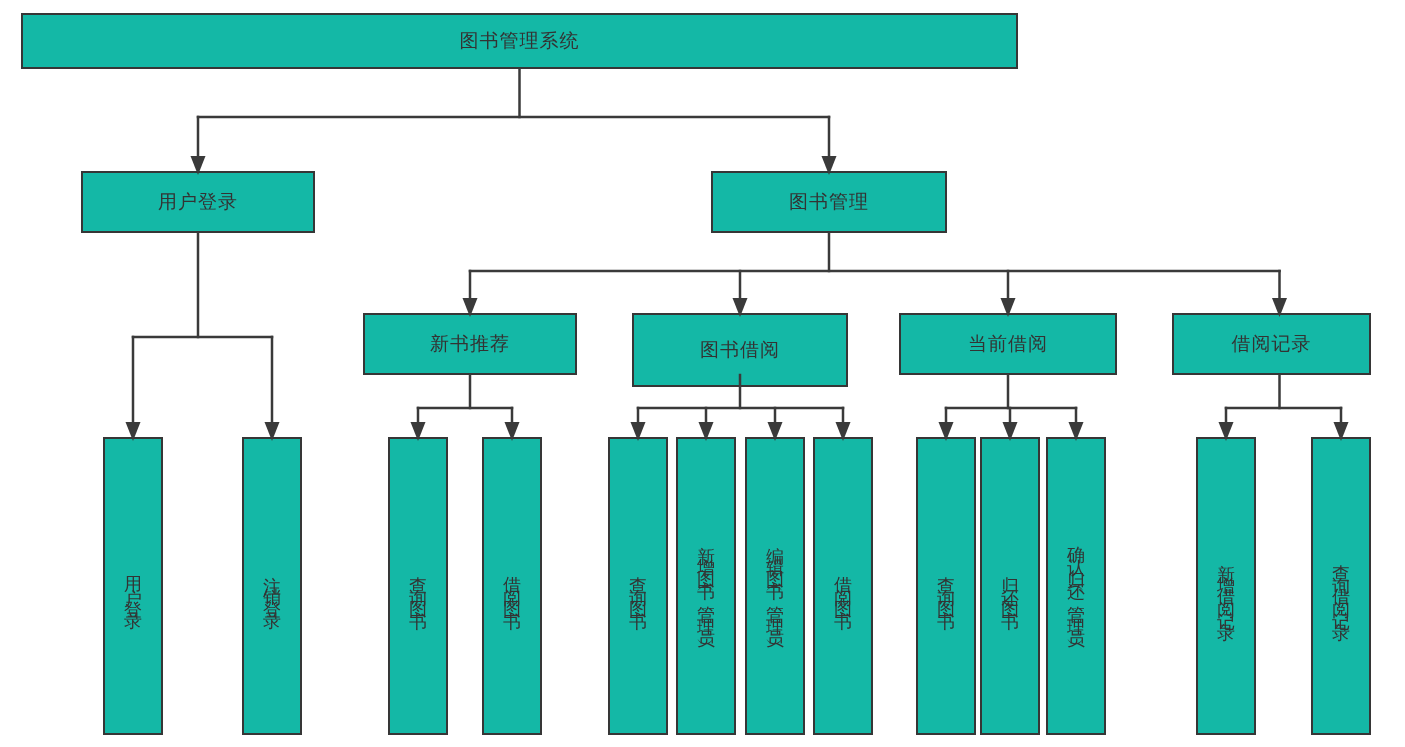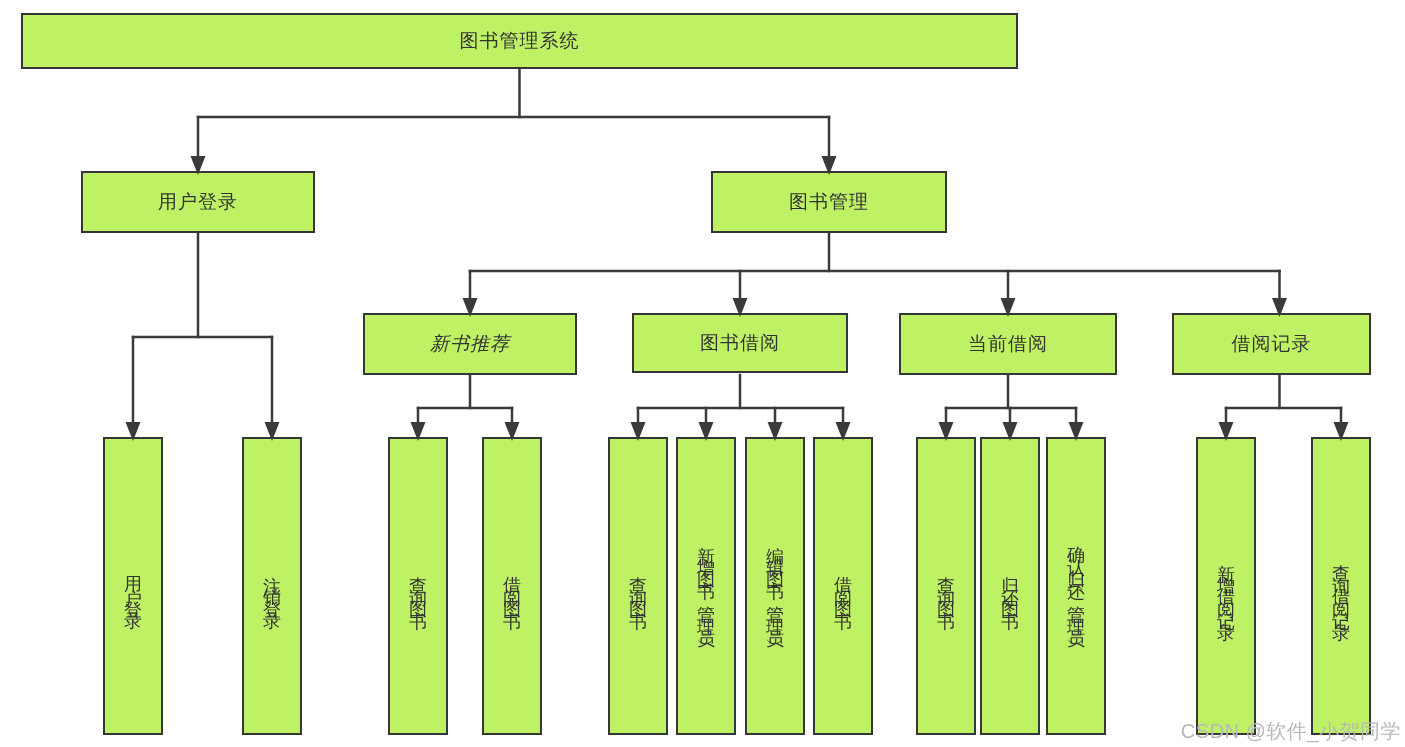--- a/index.html
+++ b/index.html
@@ -1,19 +1,19 @@
 <!DOCTYPE html>
 <html><head>
 <meta charset="utf-8">
 <style>
   html,body{margin:0;padding:0;background:#ffffff;}
   body{width:1405px;height:747px;overflow:hidden;font-family:"Liberation Sans","DejaVu Sans",sans-serif;}
   #canvas{position:relative;width:1405px;height:747px;background:#ffffff;}
   #wires{position:absolute;left:0;top:0;z-index:2;pointer-events:none;}
-  .node{position:absolute;z-index:1;background:#bef264;border:2px solid #b91c1c;
+  .node{position:absolute;z-index:1;background:#14b8a6;border:2px solid #b91c1c;
         display:flex;align-items:center;justify-content:center;box-sizing:border-box;}
   .node .lbl{color:#333333;}
   .horz .lbl{font-size:19px;letter-spacing:1px;white-space:nowrap;}
   .vert .lbl{writing-mode:vertical-rl;text-orientation:mixed;font-size:18px;
              letter-spacing:12px;line-height:1;white-space:nowrap;}
   #watermark{position:absolute;right:4px;bottom:2px;z-index:3;font-size:20px;
              letter-spacing:0.5px;white-space:nowrap;}
 </style>
 </head>
 <body>
@@ -66,34 +66,33 @@
       <polygon points="1010,441 1002.5,422 1017.5,422" fill="#3a3a3a"></polygon>
       <line x1="1076" y1="408" x2="1076" y2="422" stroke="#3a3a3a" stroke-width="2.5" stroke-linecap="square"></line>
       <polygon points="1076,441 1068.5,422 1083.5,422" fill="#3a3a3a"></polygon>
       <line x1="1279.5" y1="375" x2="1279.5" y2="408" stroke="#3a3a3a" stroke-width="2.5" stroke-linecap="square"></line>
       <line x1="1226" y1="408" x2="1341" y2="408" stroke="#3a3a3a" stroke-width="2.5" stroke-linecap="square"></line>
       <line x1="1226" y1="408" x2="1226" y2="422" stroke="#3a3a3a" stroke-width="2.5" stroke-linecap="square"></line>
       <polygon points="1226,441 1218.5,422 1233.5,422" fill="#3a3a3a"></polygon>
       <line x1="1341" y1="408" x2="1341" y2="422" stroke="#3a3a3a" stroke-width="2.5" stroke-linecap="square"></line>
       <polygon points="1341,441 1333.5,422 1348.5,422" fill="#3a3a3a"></polygon>
     </svg>
-  <div id="watermark" style="color: rgb(184, 184, 184);">CSDN @软件_小贺同学</div>
 <div class="node horz" style="left: 21px; top: 13px; width: 997px; height: 56px; border-color: rgb(54, 54, 54);">
       <span class="lbl" style="color: rgb(51, 51, 51);">图书管理系统</span>
     </div>
     <div class="node horz" style="left: 81px; top: 171px; width: 234px; height: 62px; border-color: rgb(54, 54, 54);">
       <span class="lbl" style="color: rgb(51, 51, 51);">用户登录</span>
     </div>
     <div class="node horz" style="left: 711px; top: 171px; width: 236px; height: 62px; border-color: rgb(54, 54, 54);">
       <span class="lbl" style="color: rgb(51, 51, 51);">图书管理</span>
     </div>
     <div class="node horz" style="left: 363px; top: 313px; width: 214px; height: 62px; border-color: rgb(54, 54, 54);">
-      <span class="lbl" style="color: rgb(51, 51, 51); font-style: italic;">新书推荐</span>
+      <span class="lbl" style="color: rgb(51, 51, 51);">新书推荐</span>
     </div>
-    <div class="node horz" style="left: 632px; top: 313px; width: 216px; height: 60px; border-color: rgb(54, 54, 54);">
+    <div class="node horz" style="left: 632px; top: 313px; width: 216px; height: 74px; border-color: rgb(54, 54, 54);">
       <span class="lbl" style="color: rgb(51, 51, 51);">图书借阅</span>
     </div>
     <div class="node horz" style="left: 899px; top: 313px; width: 218px; height: 62px; border-color: rgb(54, 54, 54); justify-content: center;">
       <span class="lbl" style="color: rgb(51, 51, 51);">当前借阅</span>
     </div>
     <div class="node horz" style="left: 1172px; top: 313px; width: 199px; height: 62px; border-color: rgb(54, 54, 54);">
       <span class="lbl" style="color: rgb(51, 51, 51);">借阅记录</span>
     </div>
     <div class="node vert" style="left: 103px; top: 437px; width: 60px; height: 298px; border-color: rgb(54, 54, 54);">
       <span class="lbl" style="color: rgb(51, 51, 51);">用户登录</span>

